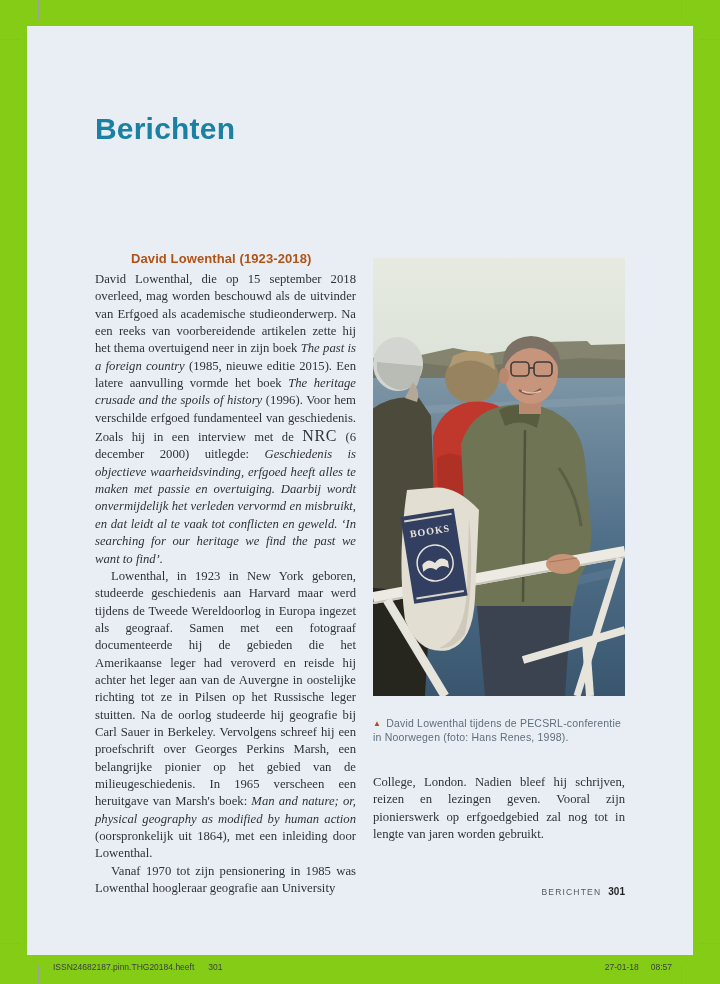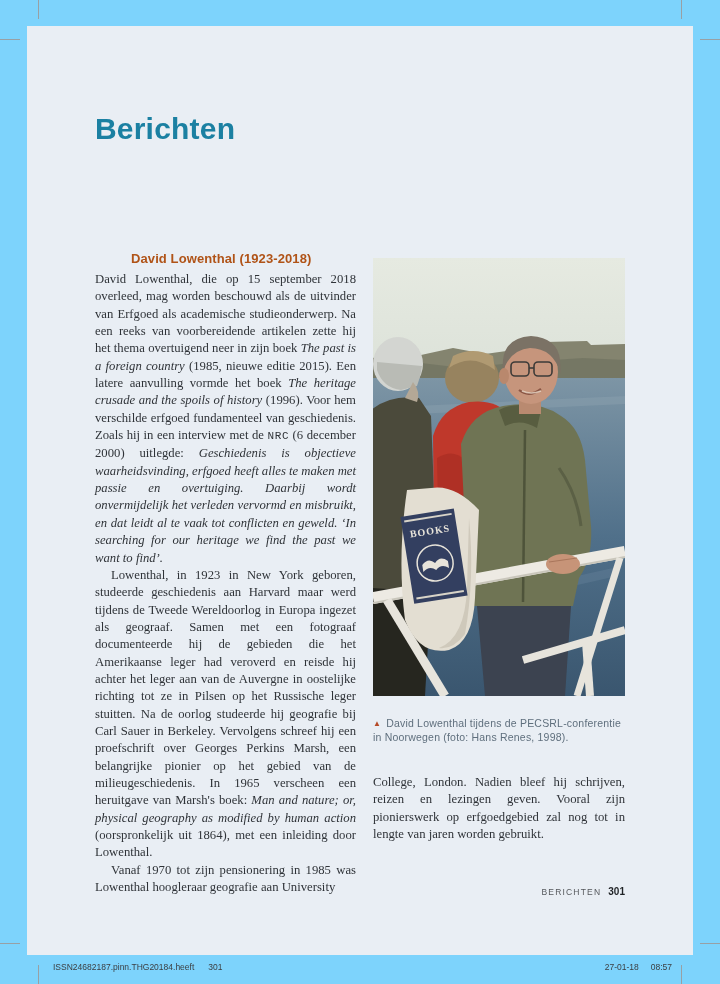--- a/index.html
+++ b/index.html
@@ -1,35 +1,35 @@
 <!DOCTYPE html>
 <html><head>
 <meta charset="utf-8">
 <style>
   html,body{margin:0;padding:0;background:#ffffff;}
-  .sheet{position:relative;width:720px;height:984px;background:#7dd3fc;overflow:hidden;
+  .sheet{position:relative;width:720px;height:984px;background:#84cc16;overflow:hidden;
          font-family:"Liberation Sans",sans-serif;}
   
   .crop{position:absolute;background:#98a0a4;}
   .crop.v{width:1px;height:19px;}
   .crop.h{height:1px;width:20px;}
   
   .content{position:absolute;left:27px;top:26px;width:666px;height:929px;background:#e9eef4;}
   .page-title{position:absolute;left:68px;top:86px;margin:0;
               font-family:"Liberation Sans",sans-serif;font-size:30px;font-weight:700;
               letter-spacing:0.2px;color:#1b80a2;}
   .col-left{position:absolute;left:68px;top:225px;width:261px;}
   .col-right{position:absolute;left:346px;top:232px;width:252px;}
   .article-heading{margin:0 0 5px 0;font-size:13px;font-weight:700;color:#b05317;
                    font-family:"Liberation Sans",sans-serif;letter-spacing:0.1px;padding-left:36px;}
   .body-p{margin:0;font-family:"Liberation Serif",serif;font-size:12.7px;line-height:17.35px;
           color:#2f3338;text-align:justify;}
   .body-p.indent{text-indent:16px;}
   .it{font-style:italic;}
-  .sc{font-size:11px;letter-spacing:0.6px;font-family:Liberation Mono, monospace;}
+  .sc{font-size:16px;letter-spacing:0.6px;}
   figure{margin:0;}
   .photo-svg{display:block;width:252px;height:438px;}
   .photo-caption{margin-top:21px;font-size:10.5px;line-height:13px;color:#5f6f7d;
                  letter-spacing:0.2px;}
   .caption-tri{color:#b54a27;font-size:8px;margin-right:5px;position:relative;top:-1px;}
   .right-text{margin-top:30px;}
   .running-footer{position:absolute;right:68px;top:855px;}
   .footer-label{font-size:8.5px;letter-spacing:1.2px;color:#54575b;}
   .footer-page{font-size:10px;font-weight:700;color:#1f2225;margin-left:7px;}
   .printline{position:absolute;left:0;top:962px;width:720px;font-size:8.5px;color:#3b3e41;}

